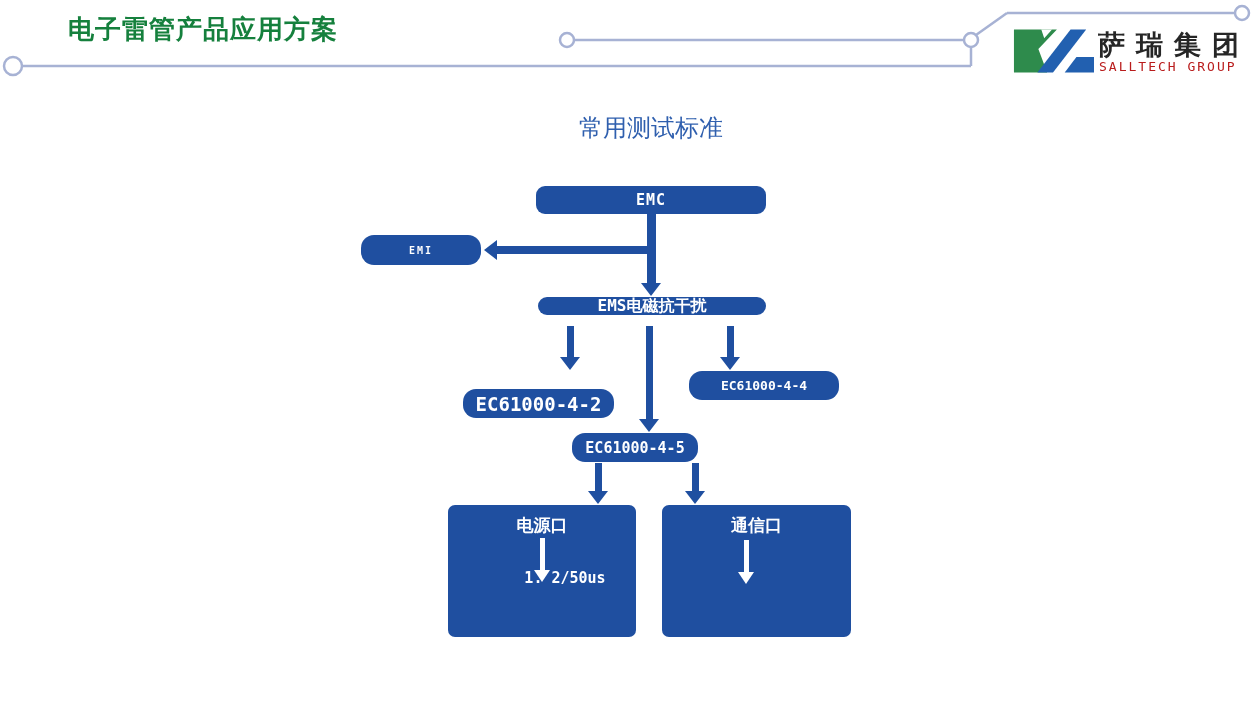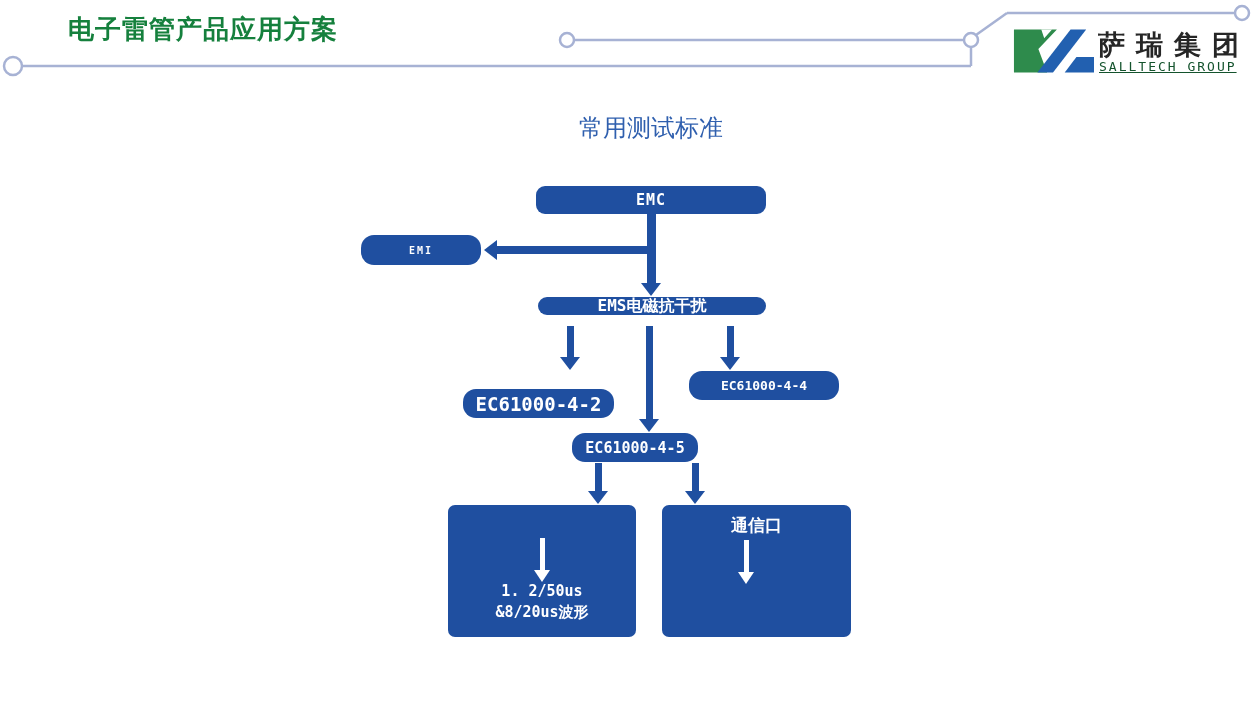--- a/index.html
+++ b/index.html
@@ -14,23 +14,22 @@
     color:#15803d;letter-spacing:1px;white-space:nowrap;
   }
   .logo{position:absolute;left:1012px;top:26px;width:240px;height:52px;}
   .logo-mark{position:absolute;left:0;top:1px;width:82px;height:50px;}
   .logo-name{
     position:absolute;left:86px;top:1px;width:160px;font-size:27px;font-weight:700;
     color:#262626;letter-spacing:11px;white-space:nowrap;
   }
   .logo-sub{
     position:absolute;left:87px;top:33px;font-size:13px;font-weight:500;
-    color:#14532d;letter-spacing:2px;white-space:nowrap;
+    color:#b91c1c;letter-spacing:2px;white-space:nowrap;
     font-family:"DejaVu Sans Mono","Liberation Mono",monospace;
-    text-decoration:underline;
   }
   
   .dg-title{
     position:absolute;left:536px;top:112px;width:230px;text-align:center;
     font-size:24px;color:#2f5fae;white-space:nowrap;
   }
   .node{
     position:absolute;background:#1f4fa0;color:#ffffff;
     display:flex;align-items:center;justify-content:center;
     font-family:"DejaVu Sans Mono","Liberation Mono",monospace;
@@ -43,21 +42,21 @@
   .n-ec44{left:689px;top:371px;width:150px;height:29px;border-radius:13px;font-size:13px;}
   .n-ec45{left:572px;top:433px;width:126px;height:29px;border-radius:13px;font-size:15px;}
   .bigbox{
     position:absolute;background:#1f4fa0;color:#ffffff;border-radius:7px;
     font-family:"DejaVu Sans Mono","Liberation Mono",monospace;font-weight:700;
   }
   .b-power{left:448px;top:505px;width:188px;height:132px;}
   .b-comm {left:662px;top:505px;width:189px;height:132px;}
   .bigbox .box-title{position:absolute;top:9px;left:0;width:100%;text-align:center;font-size:17px;}
   .bigbox .box-lines{position:absolute;left:0;width:100%;text-align:center;font-size:15px;line-height:21px;}
-  .b-power .box-lines{top:76px;}
+  .b-power .box-lines{top:63px;padding-left:23px;}
   .b-comm  .box-lines{top:88px;}
   
   .arr{position:absolute;}
   .arr .stem-v{position:absolute;background:#1f4fa0;}
   .arr .stem-h{position:absolute;background:#1f4fa0;}
   .arr .head-down{position:absolute;bottom:0;width:0;height:0;
     border-left:10px solid transparent;border-right:10px solid transparent;
     border-top:13px solid #1f4fa0;}
   .arr .head-left{position:absolute;left:0;top:0;width:0;height:0;
     border-top:10px solid transparent;border-bottom:10px solid transparent;
@@ -102,27 +101,27 @@
 <div class="dg-title">常用测试标准</div>
 
 <div class="node n-emc">EMC</div>
 <div class="node n-emi">EMI</div>
 <div class="node n-ems">EMS电磁抗干扰</div>
 <div class="node n-ec42">EC61000-4-2</div>
 <div class="node n-ec44">EC61000-4-4</div>
 <div class="node n-ec45">EC61000-4-5</div>
 
 <div class="bigbox b-power">
+  <div class="box-title">电源口</div>
   <div class="warr" style="left:84px;top:33px;">
     <div class="wstem"></div>
       <div class="whead"></div>
   </div>
   <div class="box-lines">
     <div>1. 2/50us</div>
-    <div>&amp;8/20us波形</div>
   </div>
 </div>
 
 <div class="bigbox b-comm">
   <div class="box-title">通信口</div>
   <div class="warr" style="left:74px;top:35px;">
     <div class="wstem"></div>
       <div class="whead"></div>
   </div>
 </div>

